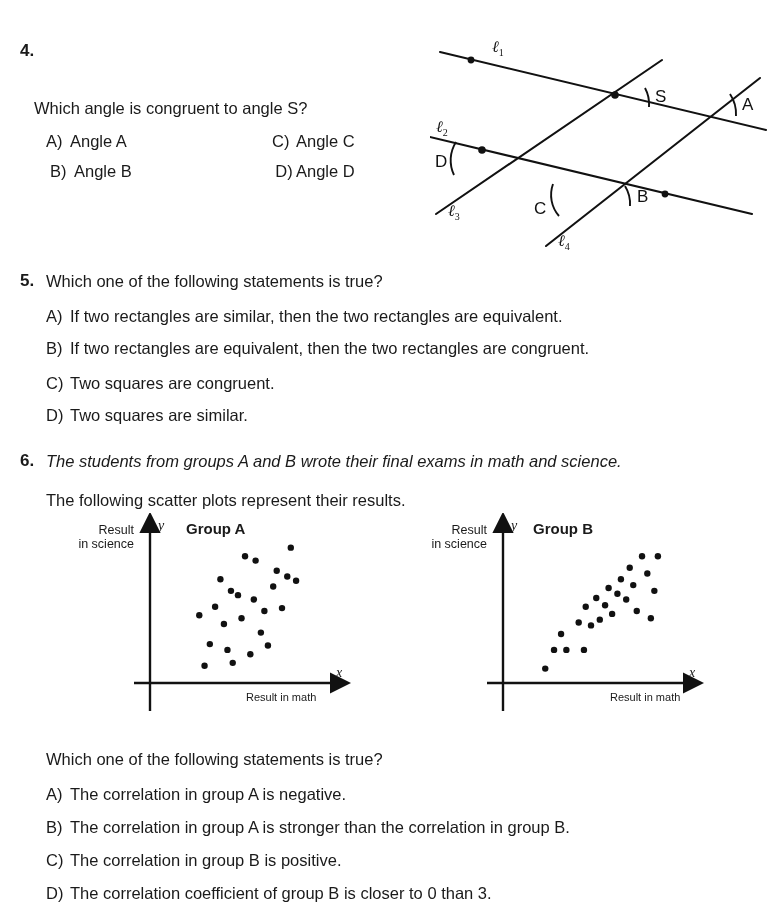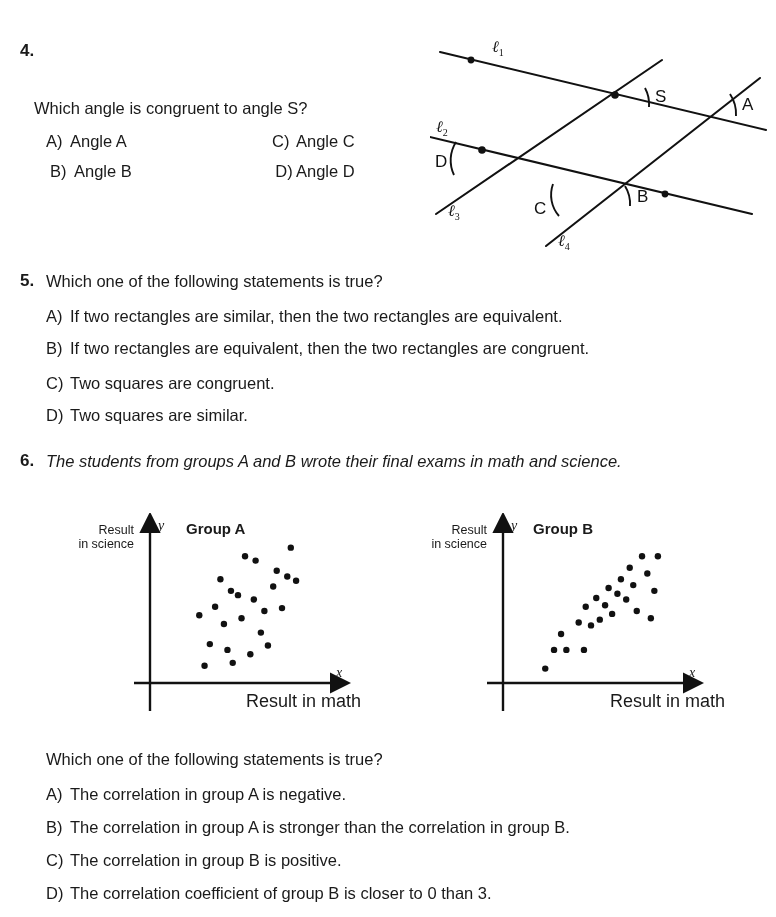--- a/index.html
+++ b/index.html
@@ -82,21 +82,21 @@
   }
   .axis-cap {
     position: absolute;
     font-size: 12.5px;
     line-height: 14px;
     text-align: right;
     white-space: nowrap;
   }
   .axis-cap-x {
     position: absolute;
-    font-size: 18px;
+    font-size: 11px;
     white-space: nowrap;
   }
   .axis-letter {
     position: absolute;
     font-size: 14px;
     font-style: italic;
     font-family: "Liberation Serif", serif;
   }
 </style>
 </head>
@@ -186,20 +186,21 @@
   </div>
   <div class="choice" style="left:46px; top:372px;">
     <span class="lbl">C)</span><span>Two squares are congruent.</span>
   </div>
   <div class="choice" style="left:46px; top:404px;">
     <span class="lbl">D)</span><span>Two squares are similar.</span>
   </div>
 
   <div class="qnum" style="left:20px; top:452px;">6.</div>
   <div class="qtext" id="q6-stem">The students from groups A and B wrote their final exams in math and science.</div>
+  <div class="qtext" id="q6-stem2">The following scatter plots represent their results.</div>
 
   <div class="plot" id="plot-a">
     <div class="plot-title" style="left:128px; top:7px;">Group A</div>
     <div class="axis-cap" style="left:-2px; top:10px; width:78px;">
       <div>Result</div>
       <div>in science</div>
     </div>
     <div class="axis-letter" style="left:100px; top:5px;">y</div>
     <div class="axis-letter" style="left:278px; top:152px;">x</div>
     <div class="axis-cap-x" style="left:188px; top:178px;">Result in math</div>

